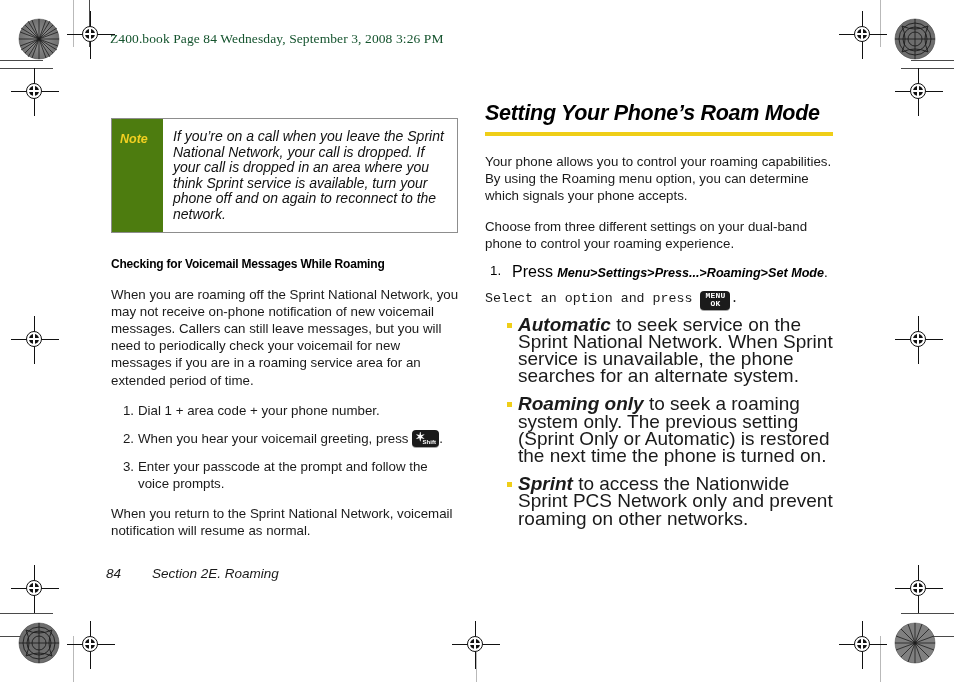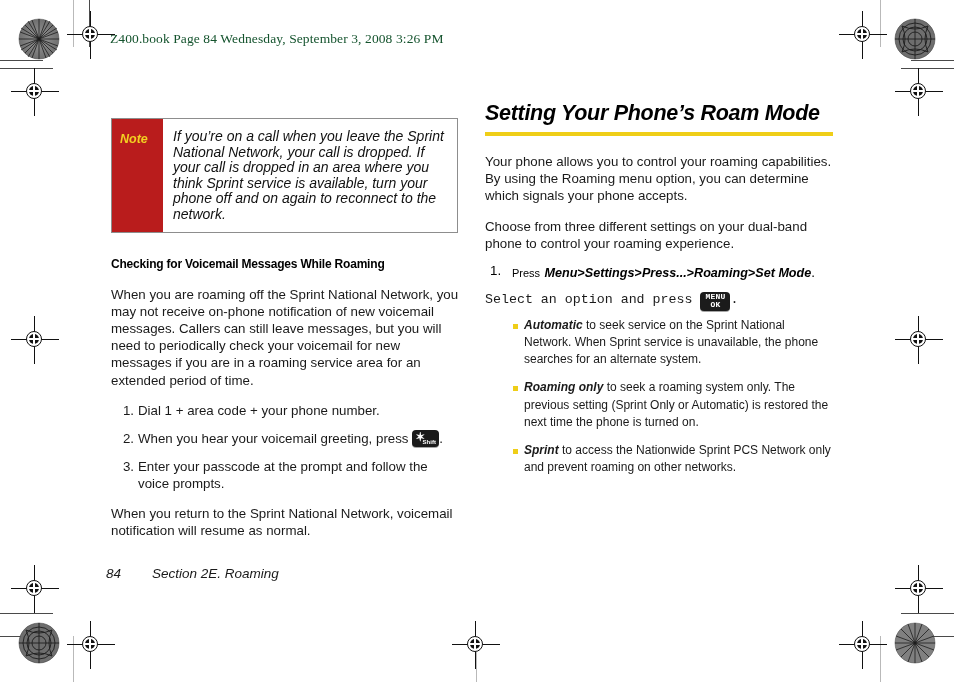--- a/index.html
+++ b/index.html
@@ -106,21 +106,21 @@
   
   .note-box {
     display: flex;
     border: 1px solid #8d8d8d;
     box-sizing: border-box;
     background: #fff;
     width: 347px;
     min-height: 94px;
   }
   .note-label-cell {
-    background: #b91c1c;
+    background: #4d7c0f;
     width: 51px;
     flex: 0 0 51px;
     padding: 10px 0 10px 8px;
     box-sizing: border-box;
   }
   .note-label {
     color: #F2D021;
     font-style: italic;
     font-weight: bold;
     font-size: 12.5px;
@@ -208,22 +208,22 @@
   .menu-path .gt { font-weight: bold; font-style: normal; }
 
   
   ul.bullets {
     margin: 4px 0 0 0;
     padding: 0 0 0 33px;
     list-style: none;
   }
   ul.bullets > li {
     position: relative;
-    margin: 0 0 11px 6px;
-    font-size: 12px;
+    margin: 0 0 11px 0;
+    font-size: 19px;
     line-height: 17.2px;
     color: #1a1a1a;
   }
   ul.bullets > li::before {
     content: "";
     position: absolute;
     left: -11px;
     top: 7px;
     width: 5px; height: 5px;
     background: #EFCE18;
@@ -493,21 +493,21 @@
 
     <h1 class="chapter-head">Setting Your Phone’s Roam Mode</h1>
     <div class="head-rule"></div>
 
     <p class="body">Your phone allows you to control your roaming capabilities. By using the Roaming menu option, you can determine which signals your phone accepts.</p>
 
     <p class="body tight">Choose from three different settings on your dual-band phone to control your roaming experience.</p>
 
     <div style="position:relative; padding-left:27px; margin-bottom:9px;">
       <span style="position:absolute; left:5px; font-size:13.3px;">1.</span>
-      <span style="font-size:11px; line-height:17.2px;">Press</span>
+      <span style="font-size:16px; line-height:17.2px;">Press</span>
       <span class="menu-path">
         <span>Menu</span><span class="gt">&gt;</span><span>Settings</span><span class="gt">&gt;</span><span>Press...</span><span class="gt">&gt;</span><span>Roaming</span><span class="gt">&gt;</span><span>Set Mode</span></span><span style="font-size:13.3px;">.</span>
     </div>
 
     <p class="body" style="margin-bottom:6px;font-family:Liberation Mono, monospace;">
       <span>Select an option and press</span>
       <span class="key key-menu">
         <span class="l1">MENU</span>
         <span class="l2">OK</span>
       </span><span>.</span>

